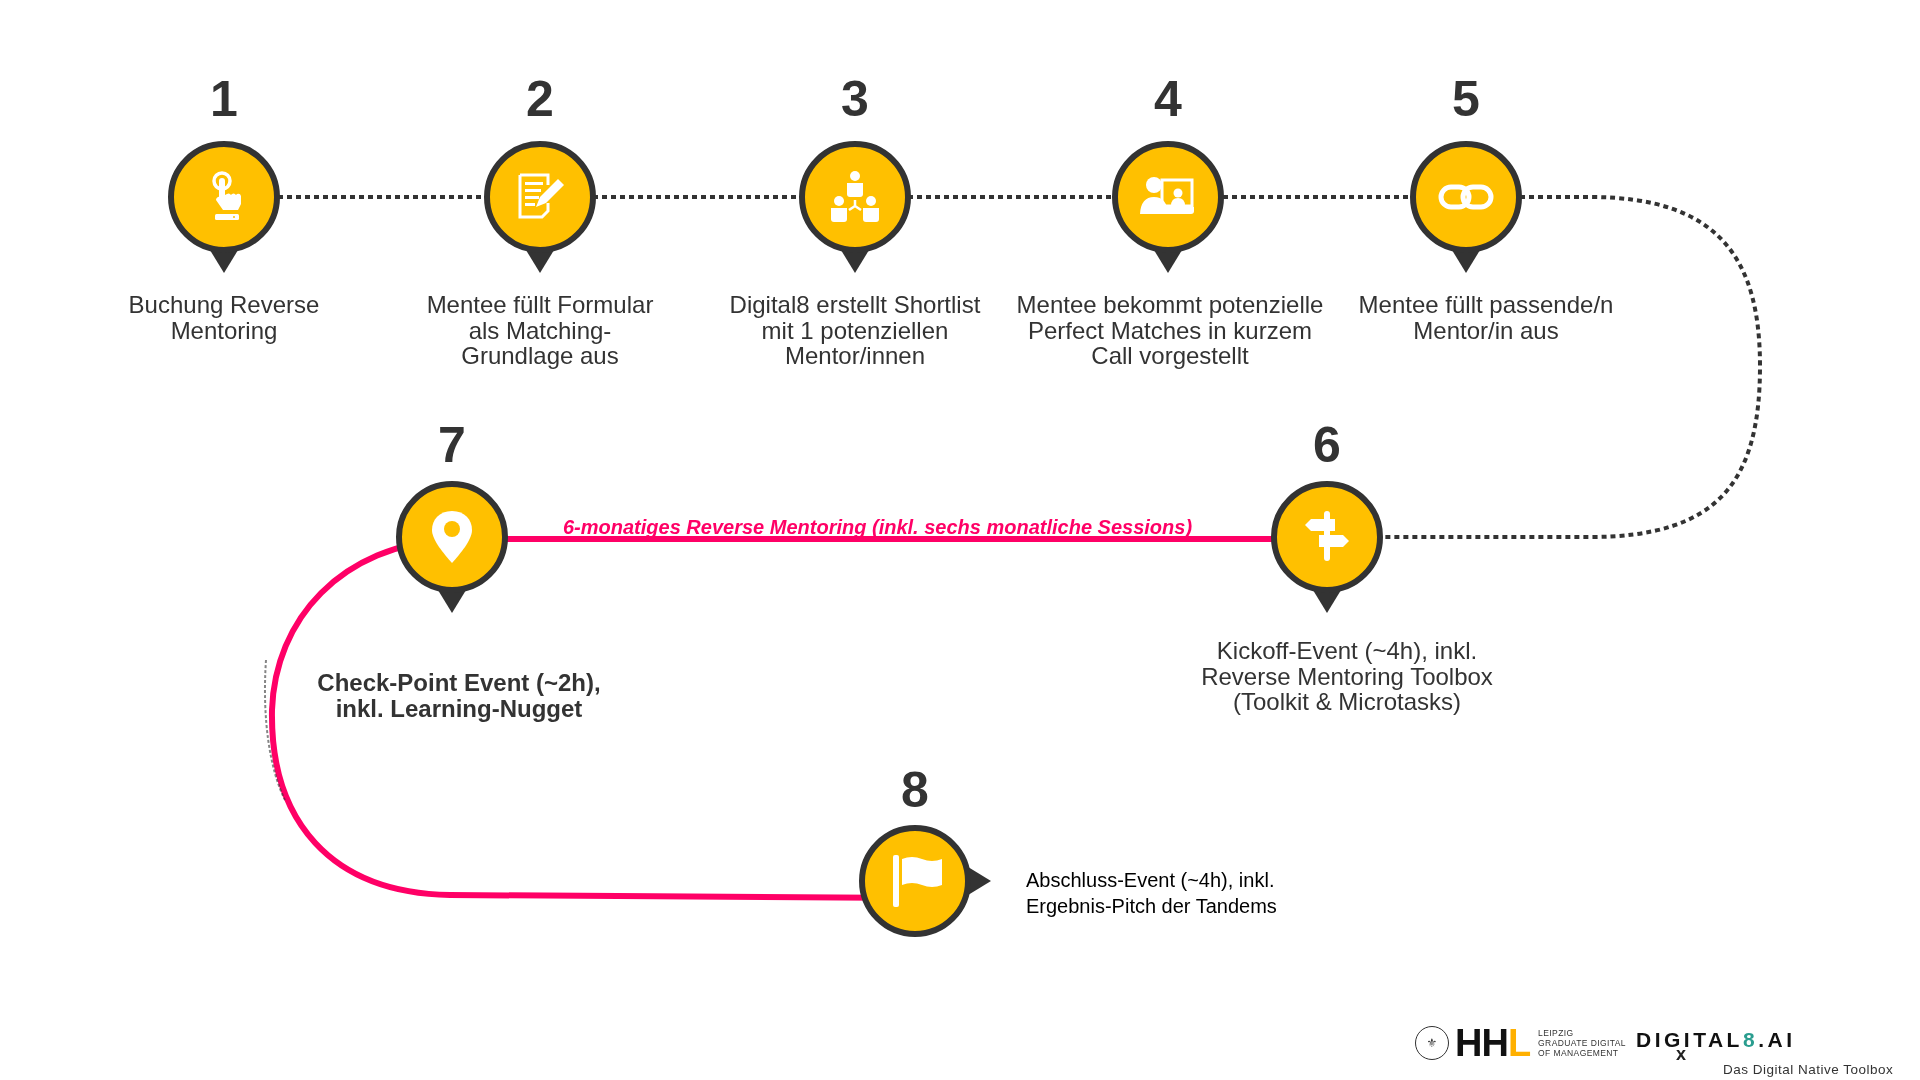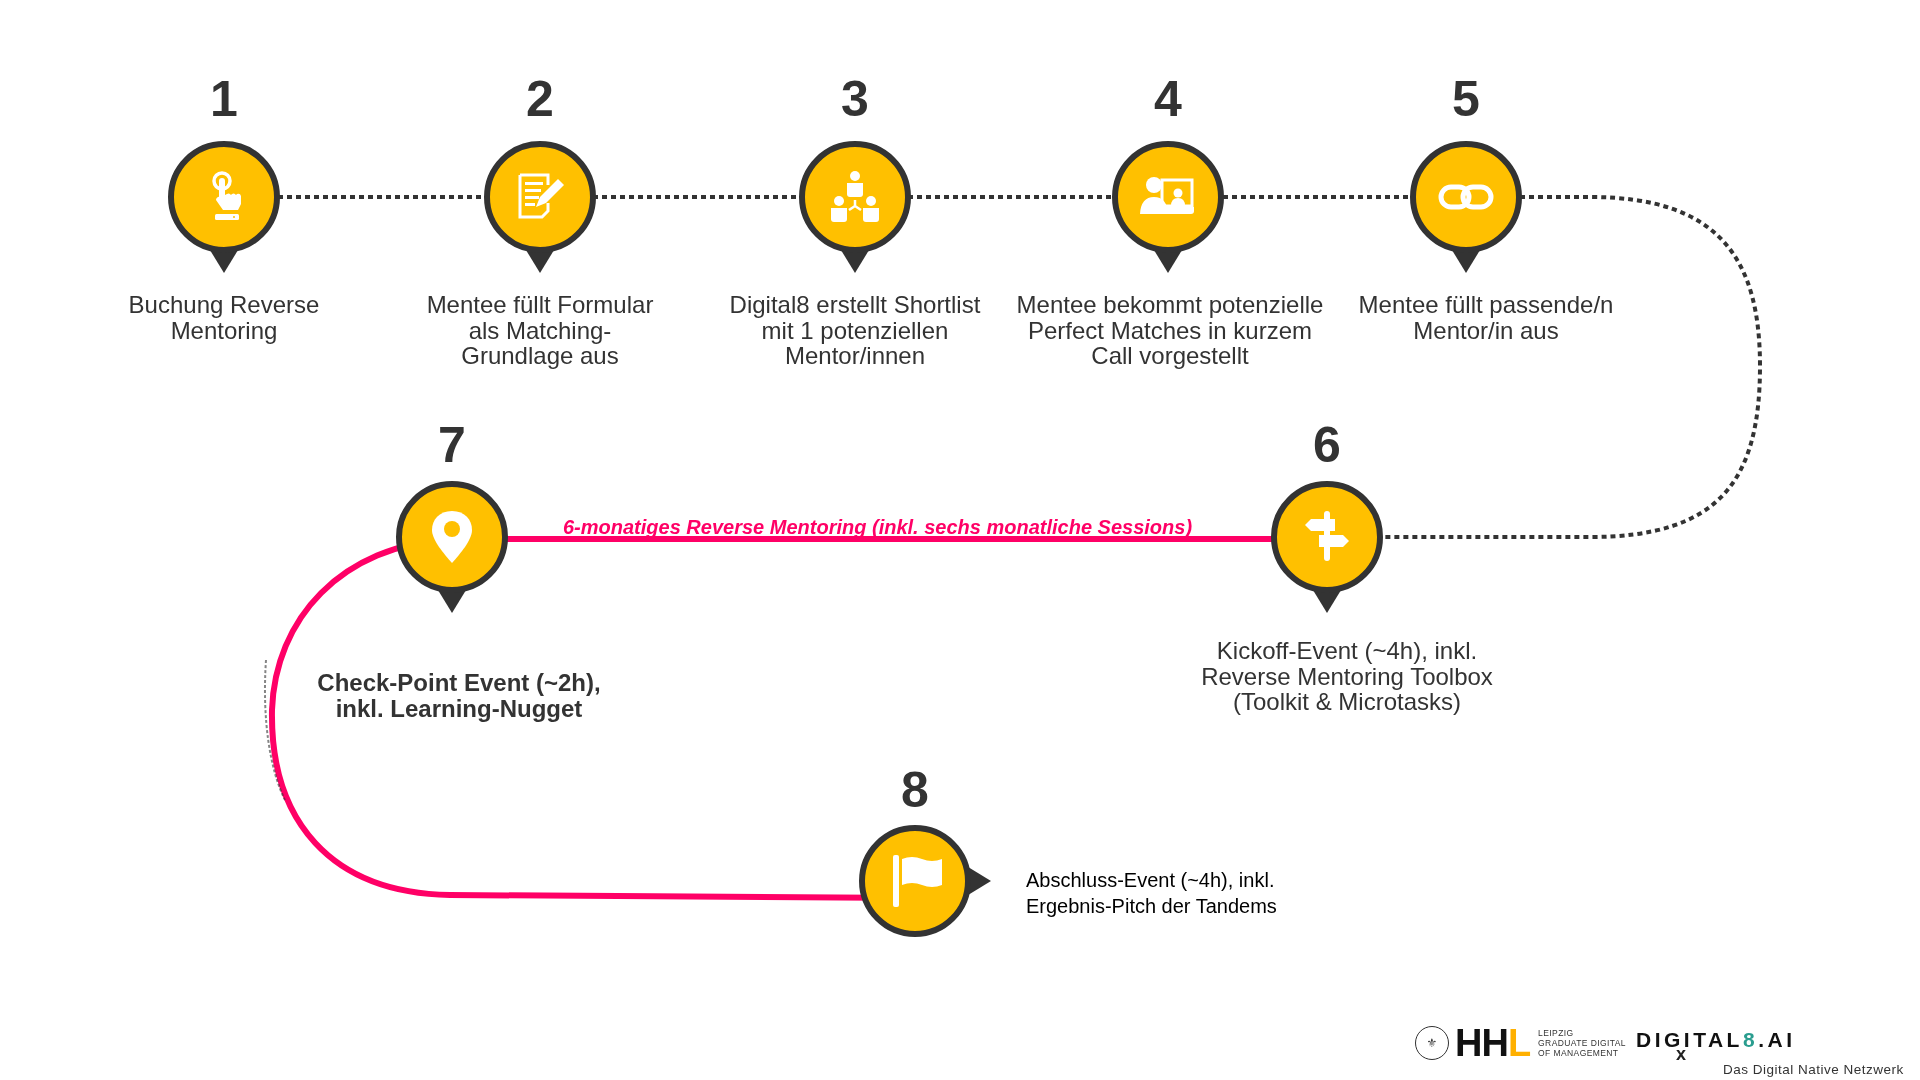--- a/index.html
+++ b/index.html
@@ -174,13 +174,13 @@
 
 <div class="footer hhl">
   <div class="seal">⚜</div>
   <div class="hhl-word"><span>HH</span><span class="L">L</span></div>
   <div class="hhl-sub" style="white-space:pre-line;">LEIPZIG
 GRADUATE DIGITAL
 OF MANAGEMENT</div>
 </div>
 <div class="x-mark">x</div>
 <div class="d8"><span>DIGITAL</span><span class="eight">8</span><span>.AI</span></div>
-<div class="d8-sub">Das Digital Native Netzwerk</div>
+<div class="d8-sub">Das Digital Native Toolbox</div>
 
 </body></html>

